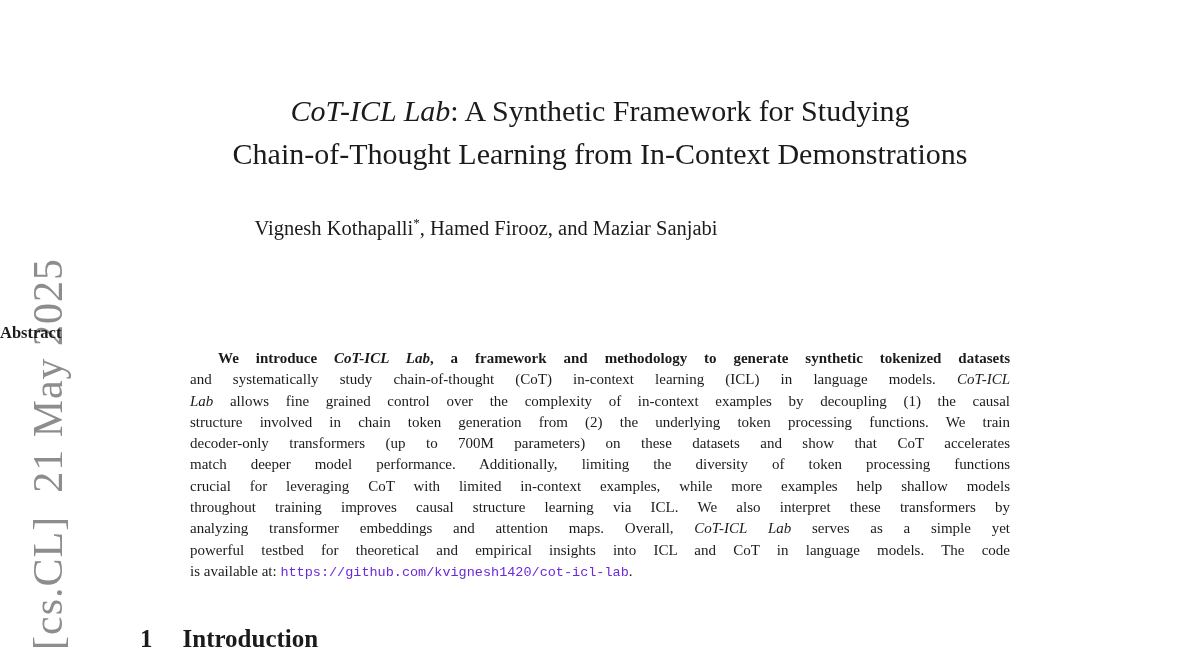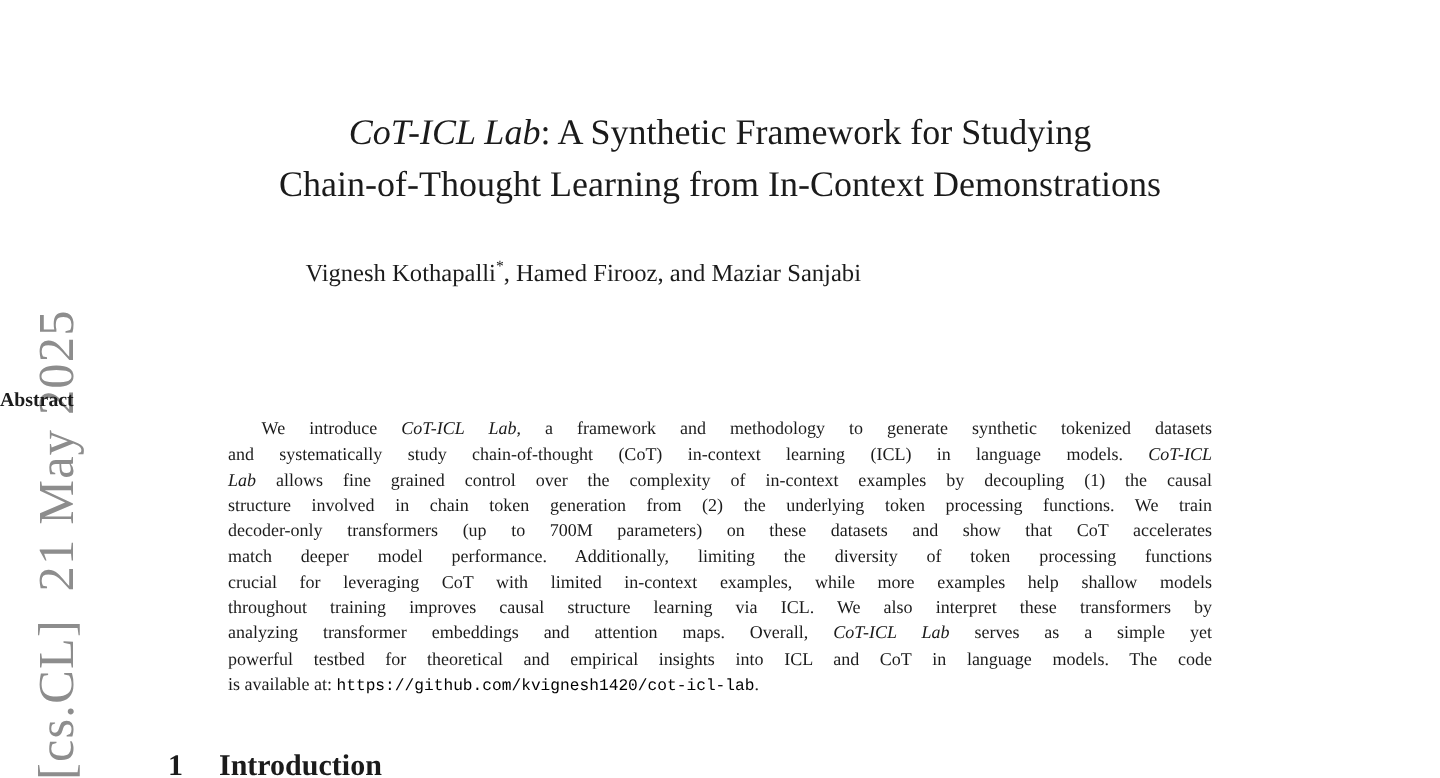--- a/index.html
+++ b/index.html
@@ -61,21 +61,21 @@
     left: 190px;
     width: 820px;
     top: 348px;
     font-size: 15px;
     line-height: 21.3px;
   }
   .abs-line {
     text-align: justify;
     text-align-last: justify;
   }
-  .abs-line.indent { text-indent: 28px; }
+  .abs-line.indent { text-indent: 28px; font-weight: bold; }
   .abs-line.last { text-align: left; text-align-last: left; }
   .link {
     font-family: "Liberation Mono", monospace;
     font-size: 13.5px;
     color: #a732a7;
     cursor: pointer;
   }
   .section-heading {
     position: absolute;
     left: 140px;
@@ -109,20 +109,20 @@
       <div class="abs-line indent"><span>We introduce </span><span class="it">CoT-ICL Lab</span><span>, a framework and methodology to generate synthetic tokenized datasets</span></div>
       <div class="abs-line"><span>and systematically study chain-of-thought (CoT) in-context learning (ICL) in language models. </span><span class="it">CoT-ICL</span></div>
       <div class="abs-line"><span class="it">Lab</span><span> allows fine grained control over the complexity of in-context examples by decoupling (1) the causal</span></div>
       <div class="abs-line"><span>structure involved in chain token generation from (2) the underlying token processing functions. We train</span></div>
       <div class="abs-line"><span>decoder-only transformers (up to 700M parameters) on these datasets and show that CoT accelerates</span></div>
       <div class="abs-line"><span>match deeper model performance. Additionally, limiting the diversity of token processing functions</span></div>
       <div class="abs-line"><span>crucial for leveraging CoT with limited in-context examples, while more examples help shallow models</span></div>
       <div class="abs-line"><span>throughout training improves causal structure learning via ICL. We also interpret these transformers by</span></div>
       <div class="abs-line"><span>analyzing transformer embeddings and attention maps. Overall, </span><span class="it">CoT-ICL Lab</span><span> serves as a simple yet</span></div>
       <div class="abs-line"><span>powerful testbed for theoretical and empirical insights into ICL and CoT in language models. The code</span></div>
-      <div class="abs-line last"><span>is available at: </span><span class="link" style="color: #000000;">https://github.com/kvignesh1420/cot-icl-lab</span><span>.</span></div>
+      <div class="abs-line last"><span>is available at: </span><span class="link" style="color: #6d28d9;">https://github.com/kvignesh1420/cot-icl-lab</span><span>.</span></div>
     </div>
 
   <div class="section-heading">
     <span class="section-number">1</span><span>Introduction</span>
   </div>
 
 </div>
 
 </body></html>

